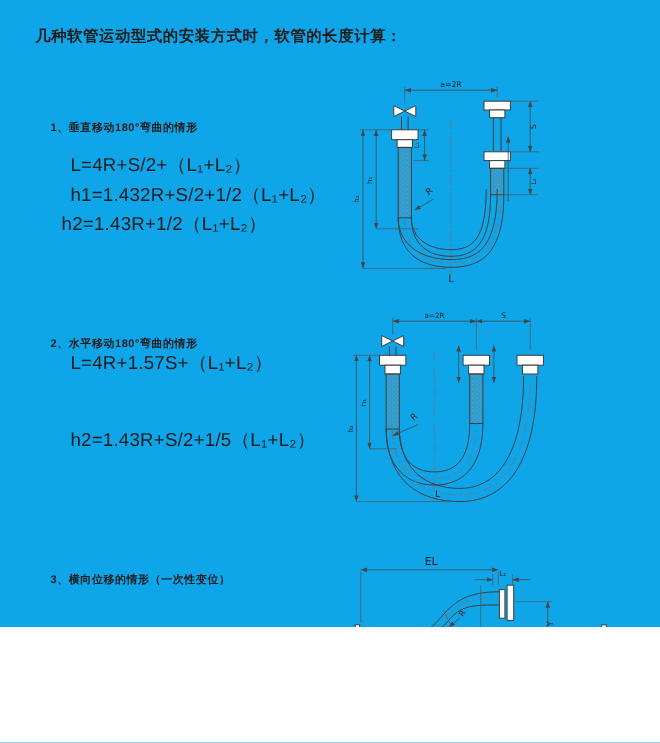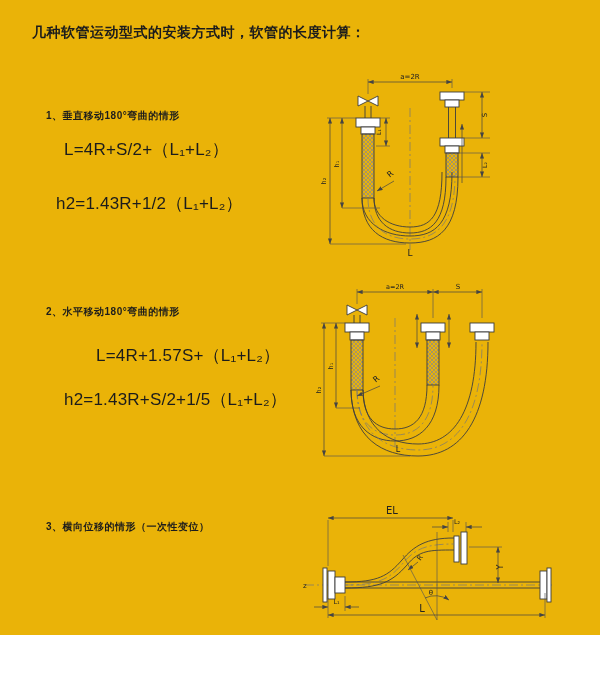--- a/index.html
+++ b/index.html
@@ -1,17 +1,17 @@
 <!DOCTYPE html>
 <html><head>
 <meta charset="utf-8">
 <style>
   html,body{margin:0;padding:0;background:#ffffff;}
   .page{
-    position:relative;width:600px;height:635px;background:#eab308;overflow:hidden;
+    position:relative;width:600px;height:570px;background:#0ea5e9;overflow:hidden;
     font-family:"Liberation Sans","DejaVu Sans",sans-serif;color:#1c1c1c;
   }
   .abs{position:absolute;white-space:nowrap;}
   .doc-title{font-size:14px;font-weight:bold;letter-spacing:0.5px;}
   .sec-heading{font-size:10px;font-weight:bold;letter-spacing:0.5px;}
   .formula{font-size:17px;letter-spacing:0.2px;}
   svg{position:absolute;overflow:visible;}
   svg text{fill:#222;font-family:"DejaVu Sans","Liberation Sans",sans-serif;}
   .ln{stroke:#3d3d3d;stroke-width:0.9;fill:none;}
   .thin{stroke:#555;stroke-width:0.65;fill:none;}
@@ -21,24 +21,25 @@
 </style>
 </head>
 <body>
 
 <div class="page">
 
   <div class="abs doc-title" style="left:32px;top:24px;">几种软管运动型式的安装方式时，软管的长度计算：</div>
 
   <div class="abs sec-heading" style="left:46px;top:109px;">1、垂直移动180°弯曲的情形</div>
   <div class="abs formula" style="left:64px;top:138px;">L=4R+S/2+（L₁+L₂）</div>
+  <div class="abs formula" style="left:64px;top:166px;">h1=1.432R+S/2+1/2（L₁+L₂）</div>
   <div class="abs formula" style="left:56px;top:192px;">h2=1.43R+1/2（L₁+L₂）</div>
 
   <div class="abs sec-heading" style="left:46px;top:305px;">2、水平移动180°弯曲的情形</div>
-  <div class="abs formula" style="left:64px;top:344px;margin-left:32px;">L=4R+1.57S+（L₁+L₂）</div>
+  <div class="abs formula" style="left:64px;top:318px;">L=4R+1.57S+（L₁+L₂）</div>
   <div class="abs formula" style="left:64px;top:388px;">h2=1.43R+S/2+1/5（L₁+L₂）</div>
 
   <div class="abs sec-heading" style="left:46px;top:520px;">3、横向位移的情形（一次性变位）</div>
 
   <svg style="left:310px;top:68px;" width="280" height="192" viewBox="0 0 280 192">
     <defs>
       <marker id="mA" markerWidth="9" markerHeight="6" refX="8" refY="3" orient="auto-start-reverse">
         <path d="M0,0 L8,3 L0,6 Z" fill="#444"></path>
       </marker>
       <pattern id="hA" width="4" height="4" patternUnits="userSpaceOnUse">

